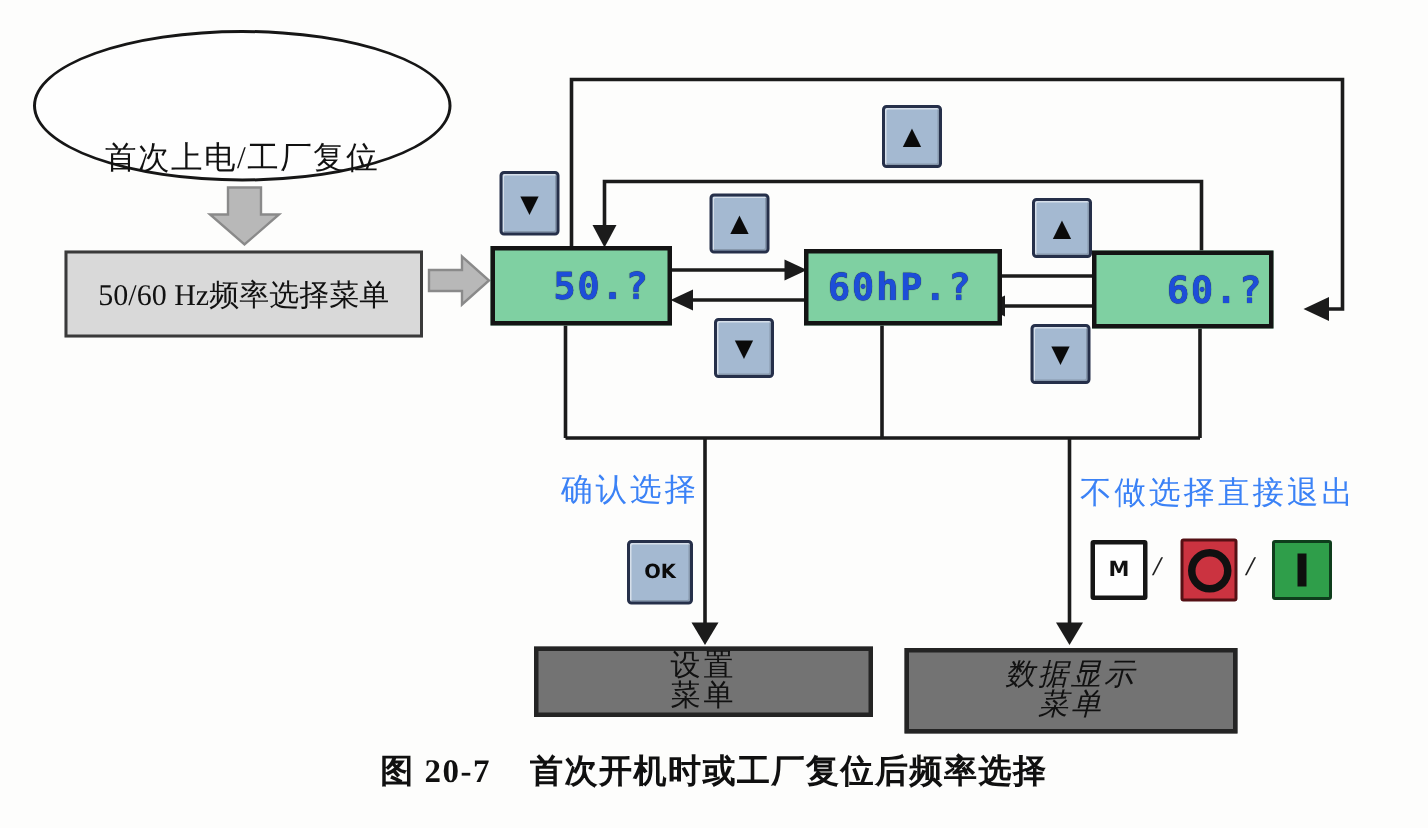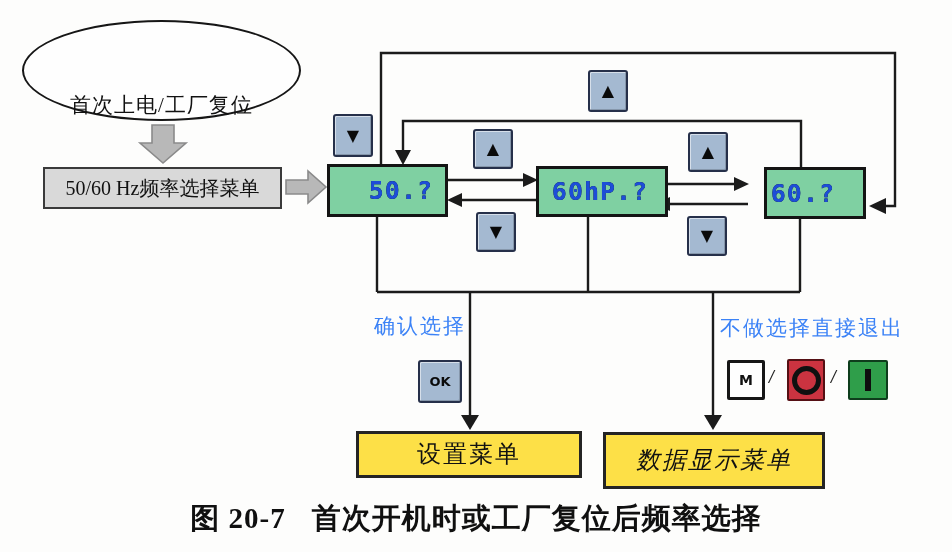--- a/index.html
+++ b/index.html
@@ -12,35 +12,35 @@
   svg.wires{position:absolute; left:0; top:0; z-index:0;}
   .node{z-index:2;}
 
   .ellipse{
     left:22px; top:20px; width:275px; height:97px;
     border:2.5px solid #161616; border-radius:50%; background:#fefefe;
     display:flex; align-items:flex-end; justify-content:center;
     font-size:21px; letter-spacing:1px;
   }
   .menubox{
-    left:43px; top:167px; width:239px; height:42px;
+    left:43px; top:167px; width:239px; height:58px;
     background:#d9d9d9; border:2px solid #3a3a3a;
     display:flex; align-items:center; justify-content:center;
     font-size:20px; box-sizing:border-box;
   }
   .display{
     background:#7fd0a2; border:3px solid #141414; box-sizing:border-box;
     font-family:"DejaVu Sans Mono","Liberation Mono",monospace;
     font-weight:bold; font-size:25px; letter-spacing:1px; color:#1d4ed8;
     display:flex; align-items:center; justify-content:flex-end;
     text-shadow:0 0 0.6px #0b0b0b;
   }
   .d1{left:327px; top:164px; width:121px; height:53px; padding-right:12px;}
   .d2{left:536px; top:166px; width:132px; height:51px; justify-content:center; padding-right:4px;}
-  .d3{left:764px; top:167px; width:102px; height:52px; padding-right:28px;}
+  .d3{left:728px; top:167px; width:121px; height:52px; padding-right:4px;}
 
   .key{
     background:#a4b9d1; border:2.5px solid #26304a; border-radius:3px;
     box-shadow:inset 1px 1px 0 rgba(255,255,255,.55), inset -1px -1px 0 rgba(0,0,0,.18);
     display:flex; align-items:center; justify-content:center; box-sizing:border-box;
     color:#0a0a0a; font-family:"DejaVu Sans","Liberation Sans",sans-serif;
     font-size:16px; line-height:1;
   }
   .k-down-left {left:333px; top:114px; width:40px; height:43px;}
   .k-up-top    {left:588px; top:70px;  width:40px; height:42px;}
@@ -70,30 +70,30 @@
   .bar{width:6px; height:22px; background:#0e0e0e;}
   .slash{font-size:18px; font-style:italic; font-weight:bold; color:#222; z-index:2;}
   .slash1{left:769px; top:367px;}
   .slash2{left:831px; top:367px;}
 
   .lbl{font-size:21px; letter-spacing:2px; color:#3b82f6; white-space:nowrap; z-index:2;}
   .lbl-confirm{left:374px; top:312px;}
   .lbl-exit{left:720px; top:314px;}
 
   .result{
-    background:#fde047; border:3px solid #242424; box-sizing:border-box;
-    text-align:center; font-size:24px; line-height:0.98; letter-spacing:2px;
-    display:flex; flex-direction:row; align-items:center; justify-content:center;
+    background:#737373; border:3px solid #242424; box-sizing:border-box;
+    text-align:center; font-size:20px; line-height:0.98; letter-spacing:2px;
+    display:flex; flex-direction:column; align-items:center; justify-content:center;
   }
   .r-settings{left:356px; top:431px; width:226px; height:47px;}
   .r-data{left:603px; top:432px; width:222px; height:57px;font-style:italic;}
 
   .caption{
     left:26px; top:499px; width:900px; text-align:center;
-    font-size:29px; font-weight:bold; letter-spacing:1px; color:#101010;
+    font-size:22px; font-weight:bold; letter-spacing:1px; color:#101010;
   }
   .caption .gap{display:inline-block; width:26px;}
 </style>
 </head>
 <body>
 
 <div class="canvas">
 
   <svg class="wires" width="952" height="552" viewBox="0 0 952 552">
     <g stroke="#1b1b1b" stroke-width="2.4" fill="none">

